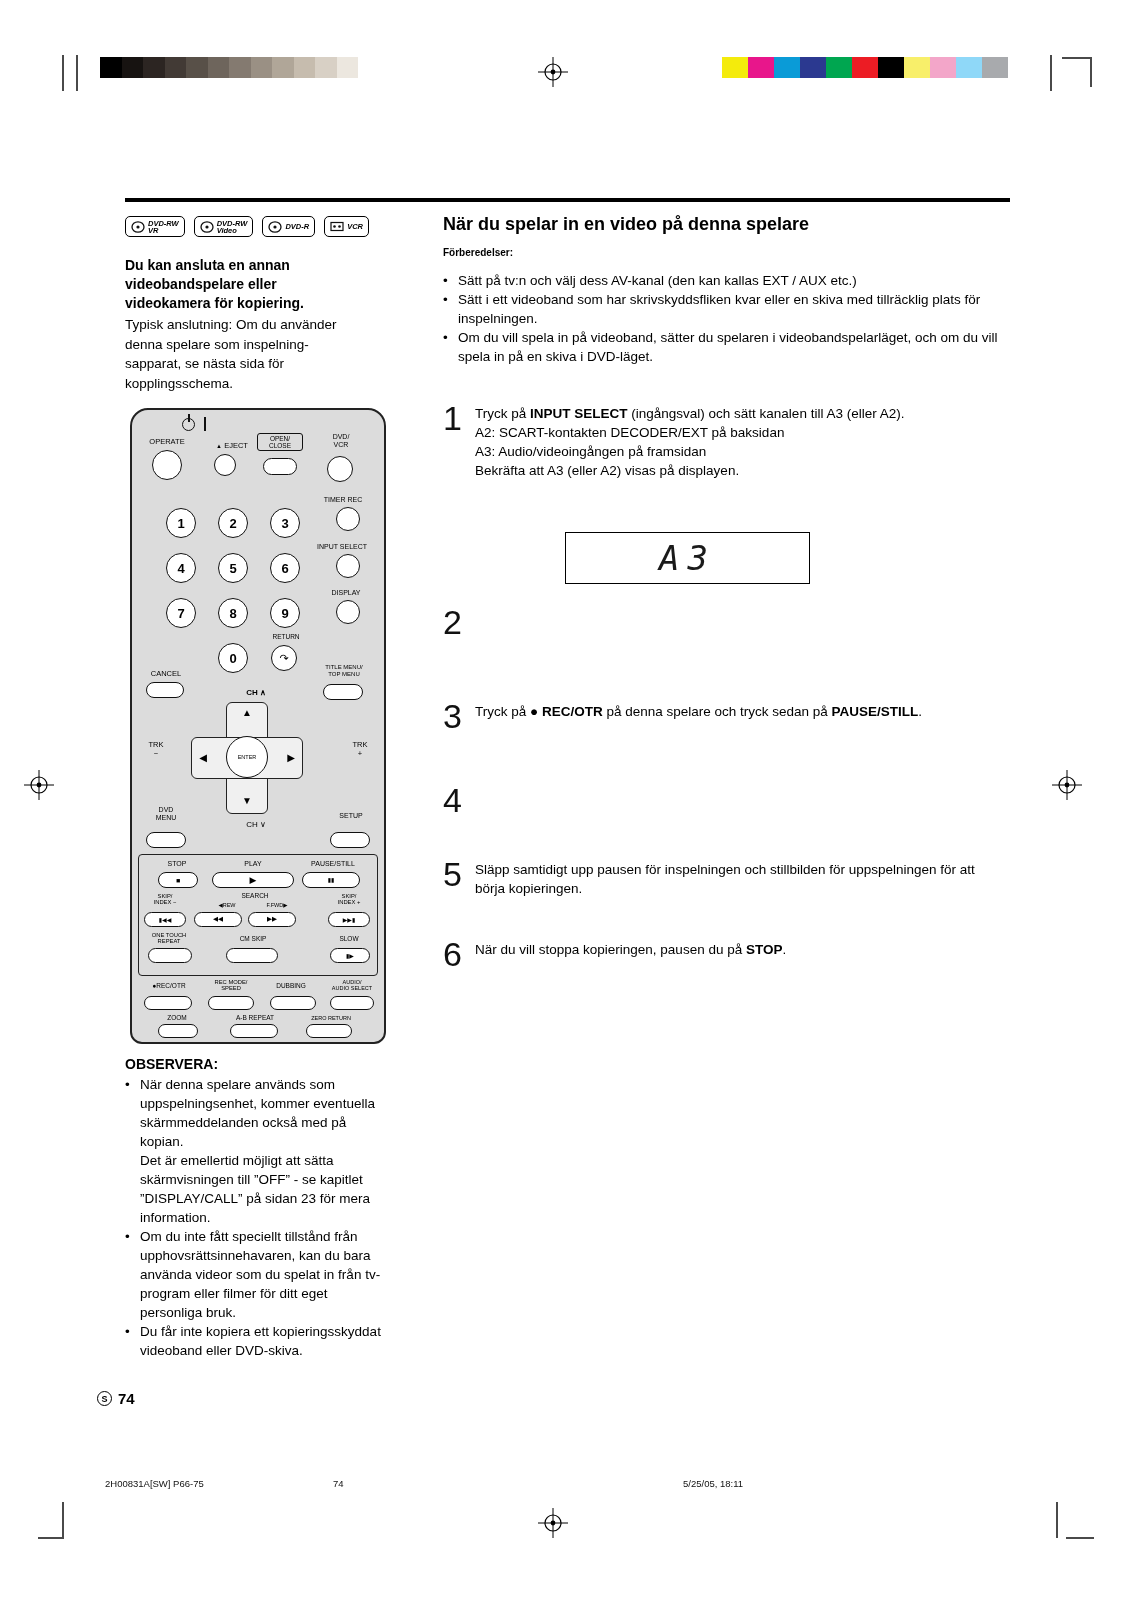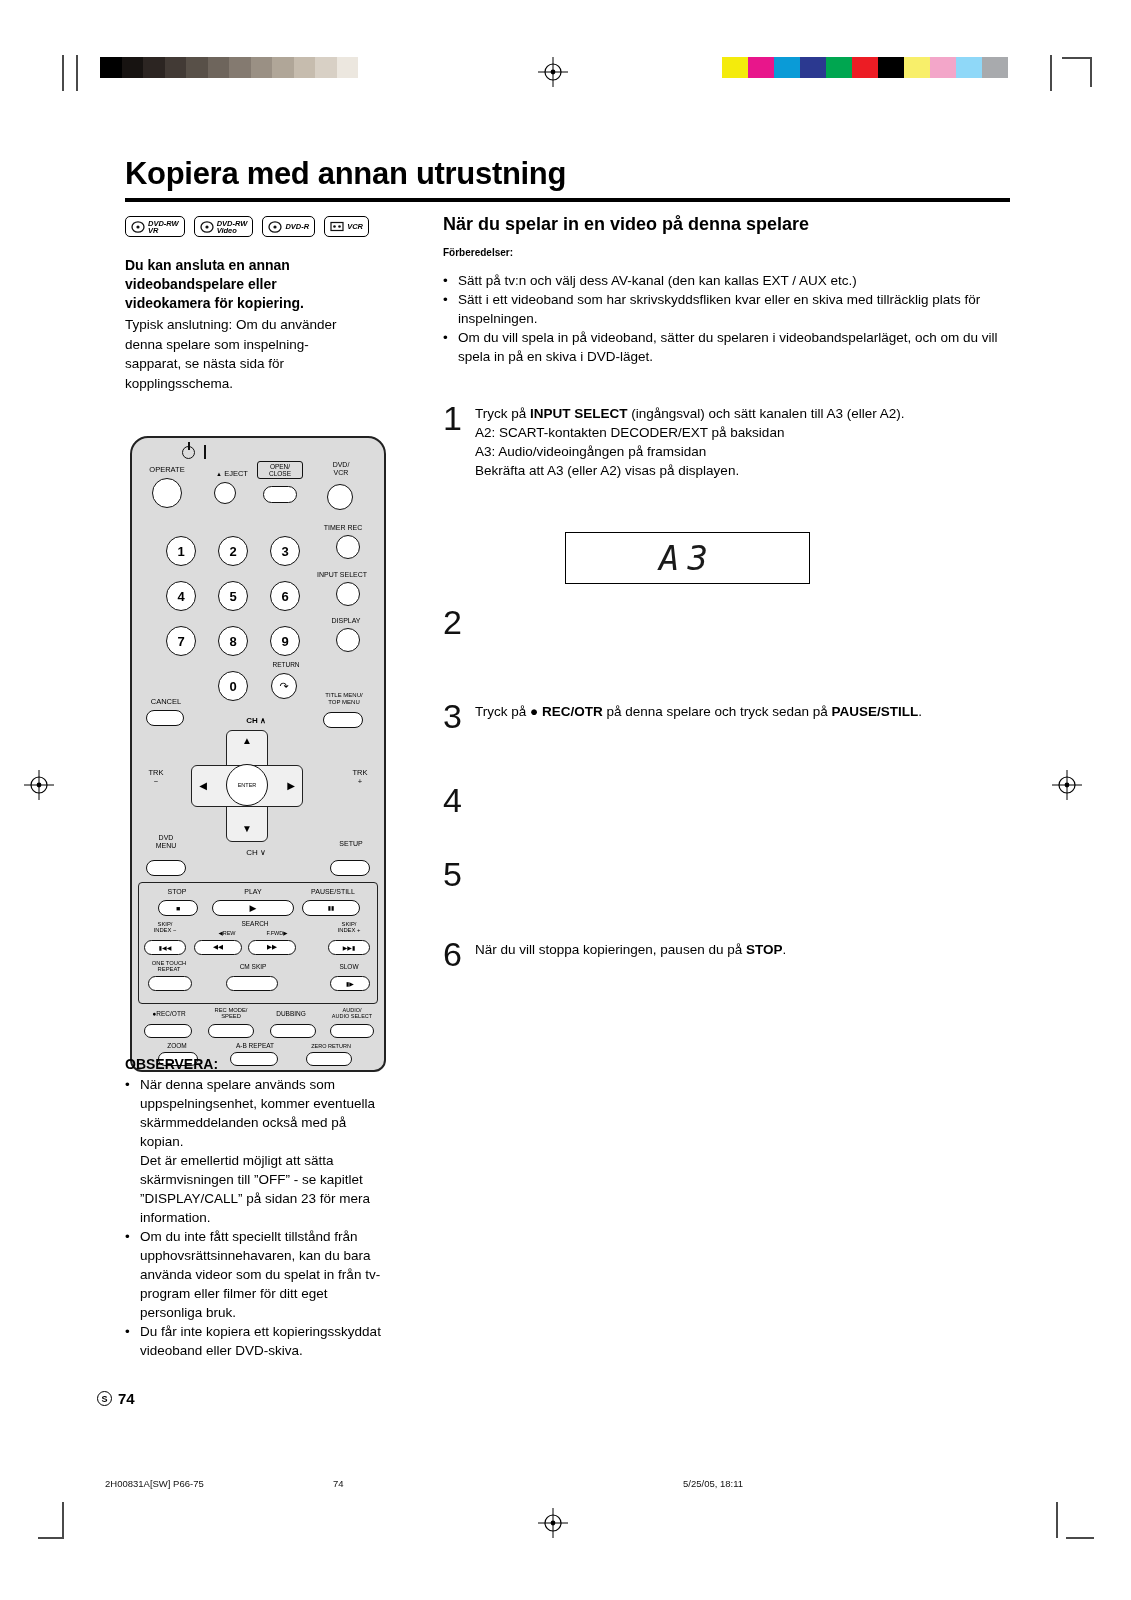--- a/index.html
+++ b/index.html
@@ -47,21 +47,21 @@
   .display-panel { position:absolute; left:565px; top:532px; width:245px; height:52px; border:1.5px solid #000; display:flex; align-items:center; justify-content:center; background:#fff; }
   .display-value { font-family:"DejaVu Sans Mono", monospace; font-style:italic; font-size:34px; letter-spacing:8px; color:#1a1a1a; }
 
   
   .pagenum { position:absolute; left:97px; top:1390px; display:flex; align-items:center; gap:6px; }
   .circle-s { width:15px; height:15px; border:1.2px solid #000; border-radius:50%; font-size:9px; font-weight:bold; display:flex; align-items:center; justify-content:center; }
   .pagenum-val { font-size:15px; font-weight:bold; }
   .footer-item { position:absolute; top:1478px; font-size:9.5px; color:#111; }
 
   
-  .remote { position:absolute; left:130px; top:436px; width:256px; height:636px; }
+  .remote { position:absolute; left:130px; top:408px; width:256px; height:636px; }
   .remote-body { position:absolute; inset:0; background:#dcdcdc; border:2.5px solid #222; border-radius:18px 18px 12px 12px; }
   .rlabel { position:absolute; font-size:7.5px; line-height:8px; text-align:center; white-space:pre-line; color:#000; }
   .rbtn { position:absolute; background:#fff; border:1.5px solid #111; display:flex; align-items:center; justify-content:center; }
   .circle { border-radius:50%; }
   .oval { border-radius:9px; }
   .pill { border-radius:8px; }
   .digit span { font-size:13px; font-weight:600; }
   .g { line-height:1; }
   .pwr { position:absolute; width:13px; height:13px; border:1.8px solid #111; border-radius:50%; }
   .pwr::after { content:""; position:absolute; left:50%; top:-5px; width:2px; height:8px; background:#111; transform:translateX(-50%); }
@@ -135,21 +135,20 @@
   <div class="mark" style="left:62px;top:55px;width:1.5px;height:36px"></div>
   <div class="mark" style="left:76px;top:55px;width:1.5px;height:36px"></div>
   <div class="mark" style="left:1050px;top:55px;width:1.5px;height:36px"></div>
   <div class="mark" style="left:1062px;top:57px;width:28px;height:1.5px"></div>
   <div class="mark" style="left:1090px;top:57px;width:1.5px;height:30px"></div>
   <div class="mark" style="left:62px;top:1502px;width:1.5px;height:36px"></div>
   <div class="mark" style="left:38px;top:1537px;width:26px;height:1.5px"></div>
   <div class="mark" style="left:1056px;top:1502px;width:1.5px;height:36px"></div>
   <div class="mark" style="left:1066px;top:1537px;width:28px;height:1.5px"></div>
 
-  <h1 class="title">Kopiera med annan utrustning</h1>
   <div class="title-rule"></div>
 
   <div class="badges">
     <div class="badge">
       <svg width="14" height="12">
           <ellipse cx="7" cy="6" rx="6" ry="5.2" fill="none" stroke="#111" stroke-width="1.3"></ellipse>
           <circle cx="7" cy="6" r="1.6" fill="#111"></circle>
         </svg>
       <span class="badge-text">
           <span>DVD-RW</span>
@@ -421,20 +420,21 @@
     <div class="step-num">3</div>
     <div class="step-text"><span>Tryck på </span><span style="font-weight: bold;">● REC/OTR</span><span> på denna spelare och tryck sedan på </span><span style="font-weight: bold;">PAUSE/STILL</span><span>.</span></div>
   </div>
 
   <div class="step" style="top:786px">
     <div class="step-num">4</div>
   </div>
 
   <div class="step" style="top:860px">
     <div class="step-num">5</div>
+    <div class="step-text"><span>Släpp samtidigt upp pausen för inspelningen och stillbilden för uppspelningen för att börja kopieringen.</span></div>
   </div>
 
   <div class="step" style="top:940px">
     <div class="step-num">6</div>
     <div class="step-text"><span>När du vill stoppa kopieringen, pausen du på </span><span style="font-weight: bold;">STOP</span><span>.</span></div>
   </div>
 
   <div class="footer-item" style="left:105px">2H00831A[SW] P66-75</div>
   <div class="footer-item" style="left:333px">74</div>
   <div class="footer-item" style="left:683px">5/25/05, 18:11</div>

